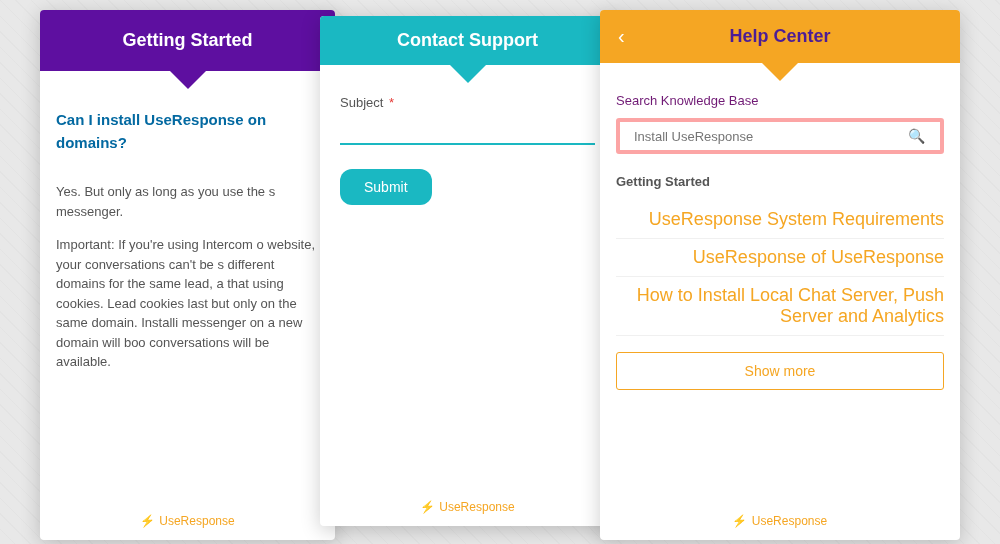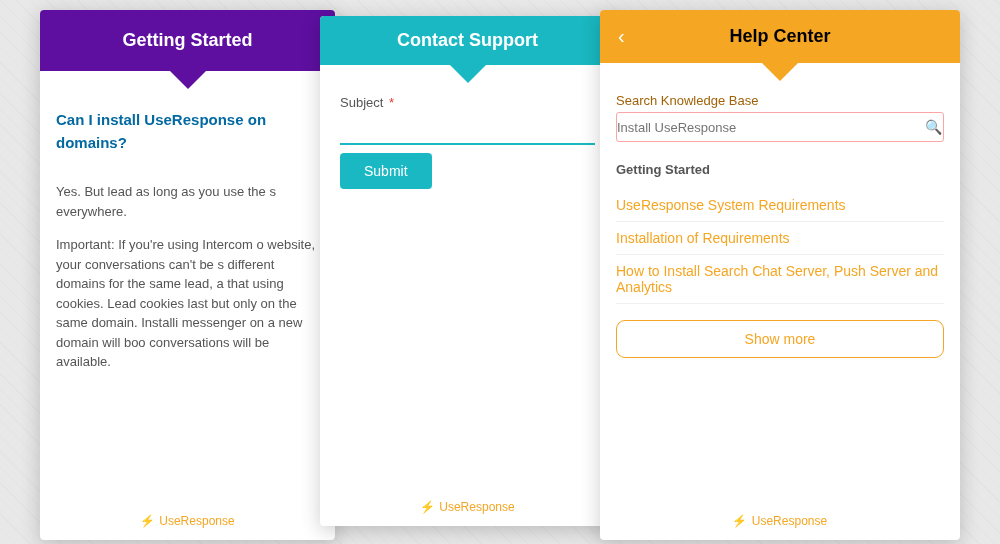--- a/index.html
+++ b/index.html
@@ -112,21 +112,21 @@
       color: #fff;
       font-size: 18px;
       font-weight: 600;
     }
 
     .contact-body {
       padding: 30px 20px 16px;
     }
 
     .form-group {
-      margin-bottom: 0;
+      margin-bottom: 16px;
     }
 
     .form-label {
       font-size: 13px;
       color: #555;
       margin-bottom: 6px;
       display: block;
     }
 
     .required-star {
@@ -166,21 +166,21 @@
       background: transparent;
       -webkit-appearance: none;
       color: #555;
     }
 
     .submit-btn {
       background: #1ab8c2;
       color: #fff;
       border: none;
       padding: 10px 24px;
-      border-radius: 4px;
+      border-radius: 12px;
       font-size: 14px;
       cursor: pointer;
       margin-top: 8px;
     }
 
     .contact-footer {
       position: absolute;
       bottom: 12px;
       left: 0; right: 0;
       text-align: center;
@@ -224,42 +224,42 @@
       left: 14px;
       background: none;
       border: none;
       color: #fff;
       font-size: 20px;
       cursor: pointer;
       padding: 0 4px;
     }
 
     .help-header-title {
-      color: #000000;
+      color: #4c1d95;
       font-size: 18px;
       font-weight: 600;
     }
 
     .help-body {
       padding: 30px 16px 16px;
     }
 
     .search-section-title {
       font-size: 13px;
-      color: #a16207;
-      margin-bottom: 4px;
+      color: #701a75;
+      margin-bottom: 10px;
       font-weight: 500;
     }
 
     .search-box {
       display: flex;
       align-items: center;
-      border: 1px solid #fca5a5;
+      border: 4px solid #fca5a5;
       border-radius: 3px;
-      padding: 6px 0;
+      padding: 6px 14px;
       margin-bottom: 20px;
     }
 
     .search-input {
       flex: 1;
       border: none;
       outline: none;
       font-size: 13px;
       color: #999;
     }
@@ -272,38 +272,39 @@
     .section-heading {
       font-size: 13px;
       color: #555;
       font-weight: 600;
       margin-bottom: 12px;
     }
 
     .help-link {
       display: block;
       color: #f5a623;
-      font-size: 14px;
+      font-size: 18px;
       text-decoration: none;
       padding: 8px 0;
       border-bottom: 1px solid #f0f0f0;
       cursor: pointer;
+      text-align: right;
     }
 
     .show-more-btn {
       display: block;
       width: 100%;
       border: 1px solid #f5a623;
       background: #fff;
       color: #f5a623;
       padding: 10px;
       text-align: center;
       font-size: 14px;
       cursor: pointer;
-      border-radius: 9px;
+      border-radius: 3px;
       margin-top: 16px;
     }
 
     .help-footer {
       position: absolute;
       bottom: 12px;
       left: 0; right: 0;
       text-align: center;
       font-size: 12px;
       color: #999;
@@ -340,21 +341,21 @@
   </style>
 </head>
 <body>
 
 <div class="panel getting-started-panel">
   <div class="gs-header">
     <span class="gs-header-title">Getting Started</span>
   </div>
   <div class="gs-body">
     <h3>Can I install UseResponse on domains?</h3>
-    <p>Yes. But lead as long as you use the s everywhere.</p>
+    <p>Yes. But only as long as you use the s messenger.</p>
     <p>Important: If you're using Intercom o website, your conversations can't be s different domains for the same lead, a that using cookies. Lead cookies last but only on the same domain. Installi messenger on a new domain will boo conversations will be available.</p>
   </div>
   <div class="gs-footer">
     <span class="lightning-icon">⚡</span>
     <span class="brand-logo">
       <span class="brand-name">UseResponse</span>
     </span>
   </div>
 </div>
 
@@ -386,22 +387,22 @@
     <span class="help-header-title">Help Center</span>
   </div>
   <div class="help-body">
     <div class="search-section-title">Search Knowledge Base</div>
     <div class="search-box">
       <input class="search-input" type="text" placeholder="Install UseResponse" style="">
       <span class="search-icon">🔍</span>
     </div>
     <div class="section-heading">Getting Started</div>
     <a class="help-link">UseResponse System Requirements</a>
-    <a class="help-link">Installation of Requirements</a>
-    <a class="help-link">How to Install Search Chat Server, Push Server and Analytics</a>
+    <a class="help-link">UseResponse of UseResponse</a>
+    <a class="help-link">How to Install Local Chat Server, Push Server and Analytics</a>
     <button class="show-more-btn">Show more</button>
   </div>
   <div class="help-footer">
     <span class="lightning-icon">⚡</span>
     <span class="brand-logo">
       <span class="brand-name">UseResponse</span>
     </span>
   </div>
 </div>
 

